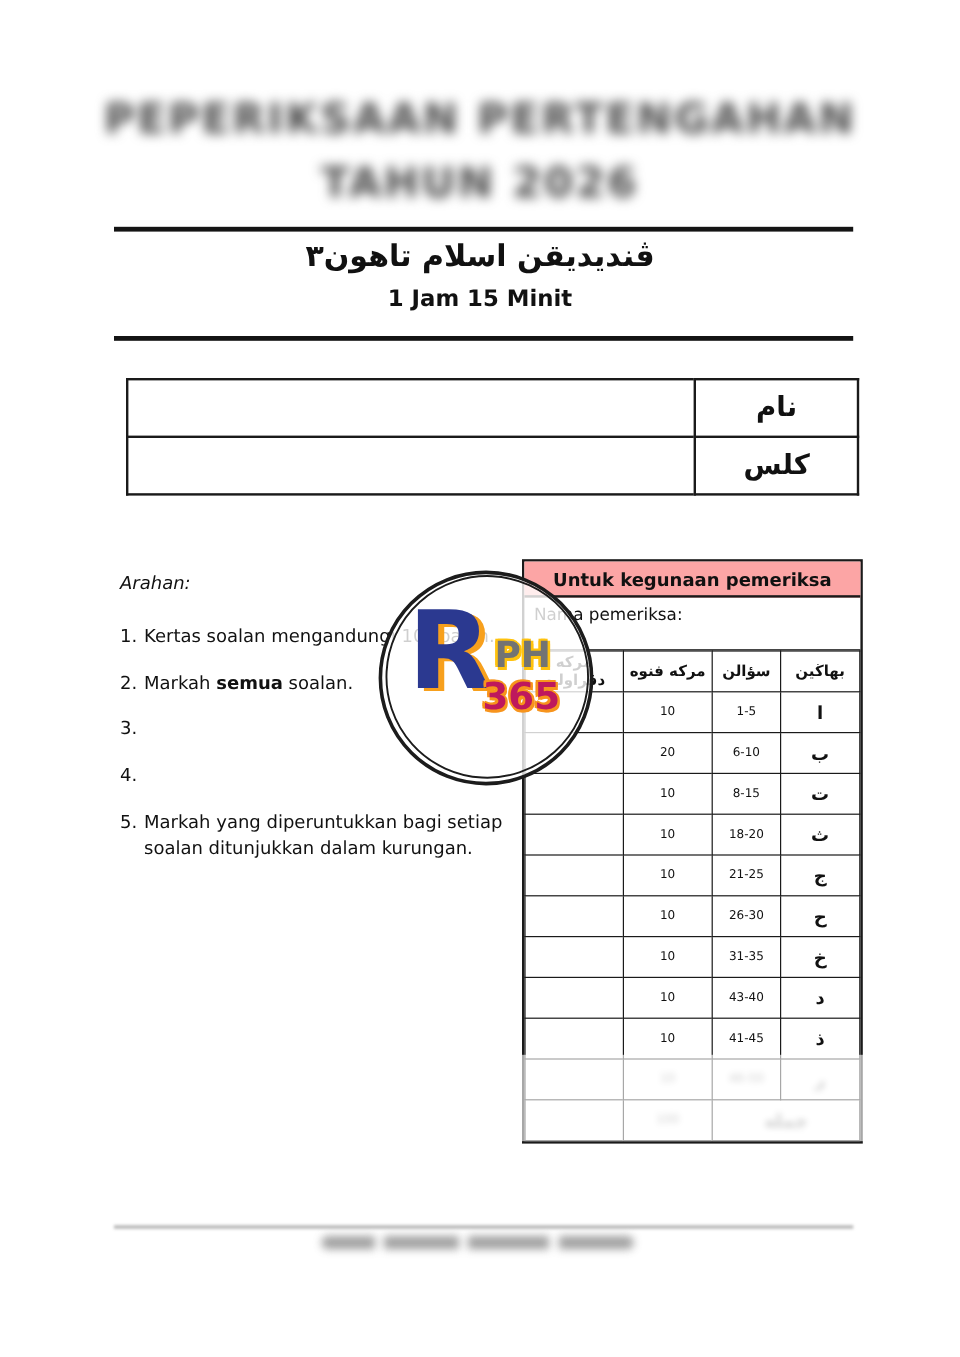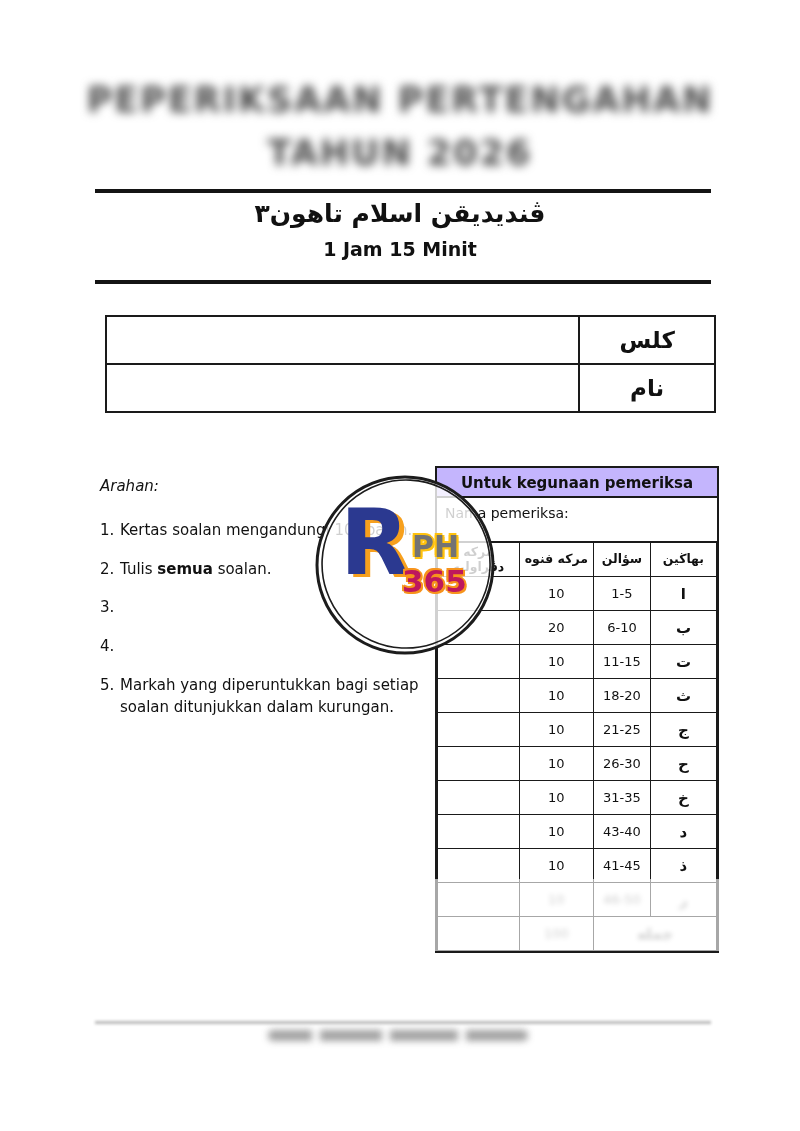--- a/index.html
+++ b/index.html
@@ -43,28 +43,28 @@
   .arahan { position:absolute; left:100px; top:476px; width:335px; font-size:15px; line-height:1.45; }
   .arahan-head { margin-bottom:22px;font-style:italic; }
   .inst { display:flex; margin-bottom:17px; }
   .inst .num { width:20px; flex:0 0 20px; }
   .inst .txt { width:300px; }
   .inst .txt b { font-weight:bold; }
 
   
   .examiner { position:absolute; left:435px; top:466px; width:284px; border:2px solid #1a1a1a; background:#fff; }
   .ex-title {
-    height:30px; background:#c4b5fd; border-bottom:2px solid #1a1a1a;
+    height:30px; background:#fca5a5; border-bottom:2px solid #1a1a1a;
     text-align:center; font-weight:bold; font-size:15px; line-height:30px;
   }
   .ex-name { height:44px; border-bottom:1.5px solid #1a1a1a; font-size:14px; line-height:30px; padding-left:8px; }
   .ex-table { width:100%; direction:rtl; table-layout:fixed; }
   .ex-table th, .ex-table td { border:1.5px solid #1a1a1a; text-align:center; }
   .ex-table th { height:34px; font-size:12.5px; font-weight:bold; line-height:1.15; padding:1px; }
-  .ex-table td { height:34px; font-size:13px; }
+  .ex-table td { height:34px; font-size:10px; }
   .ex-table .col-bah { width:64px; }
   .ex-table .col-soal { width:55px; }
   .ex-table .col-mp  { width:72px; }
   .ex-table .col-md  { width:79px; }
   .ex-table td.bah { font-size:15px; font-weight:bold; }
   .blur-row span { filter:blur(2.5px); opacity:.55; display:inline-block; }
 
   
   .fade-overlay {
     position:absolute; left:420px; top:879px; width:316px; height:72px;
@@ -108,40 +108,40 @@
 <div class="rule rule-1"></div>
 
 <div class="jawi-title">ڤنديديقن اسلام تاهون٣</div>
 <div class="duration">1 Jam 15 Minit</div>
 
 <div class="rule rule-2"></div>
 
 <table class="student-table">
   <tbody>
       <tr>
-    <td class="lbl">كلس</td>
+    <td class="lbl">نام</td>
     <td class="val"></td>
   </tr>
   <tr>
-    <td class="lbl">نام</td>
+    <td class="lbl">كلس</td>
     <td class="val"></td>
   </tr>
 </tbody>
   </table>
 
 <div class="arahan">
   <div class="arahan-head">Arahan:</div>
 
   <div class="inst">
     <span class="num">1.</span>
     <span class="txt"><span>Kertas soalan mengandungi 10 soalan.</span><b></b><span></span></span>
   </div>
   <div class="inst">
     <span class="num">2.</span>
-    <span class="txt"><span>Tulis </span><b>semua</b><span> soalan.</span></span>
+    <span class="txt"><span>Markah </span><b>semua</b><span> soalan.</span></span>
   </div>
   <div class="inst">
     <span class="num">3.</span>
   </div>
   <div class="inst">
     <span class="num">4.</span>
   </div>
   <div class="inst">
     <span class="num">5.</span>
     <span class="txt"><span>Markah yang diperuntukkan bagi setiap soalan ditunjukkan dalam kurungan.</span><b></b><span></span></span>
@@ -166,21 +166,21 @@
       <td></td>
     </tr>
     <tr>
       <td class="bah">ب</td>
       <td>6-10</td>
       <td>20</td>
       <td></td>
     </tr>
     <tr>
       <td class="bah">ت</td>
-      <td>11-15</td>
+      <td>8-15</td>
       <td>10</td>
       <td></td>
     </tr>
     <tr>
       <td class="bah">ث</td>
       <td>18-20</td>
       <td>10</td>
       <td></td>
     </tr>
     <tr>

